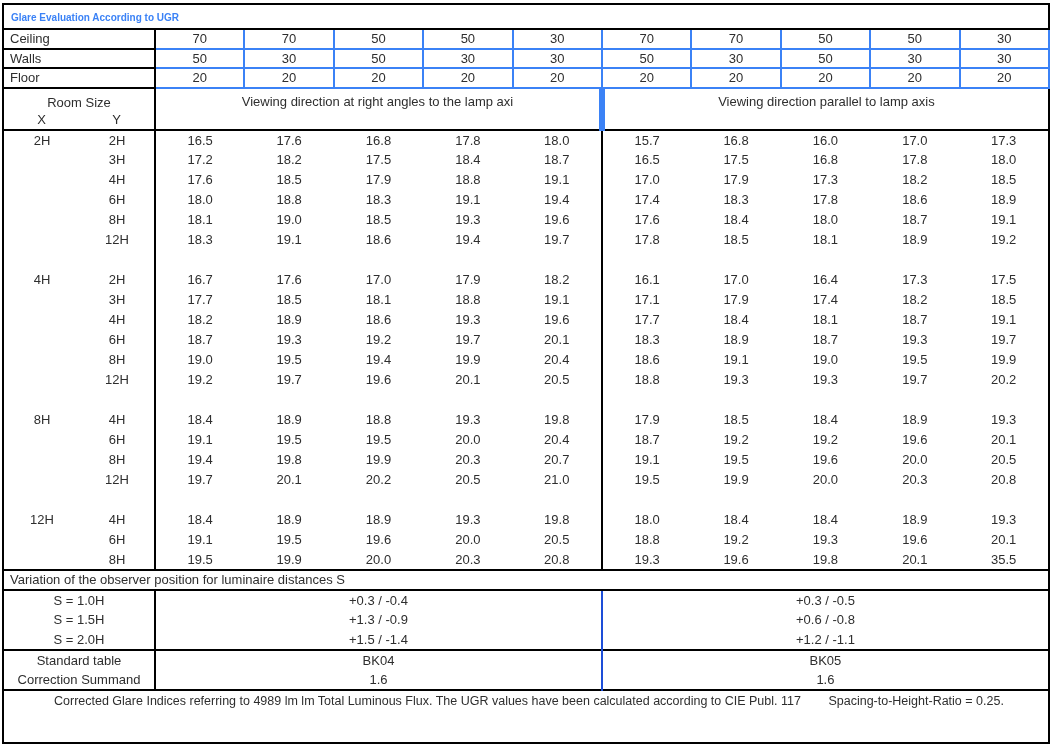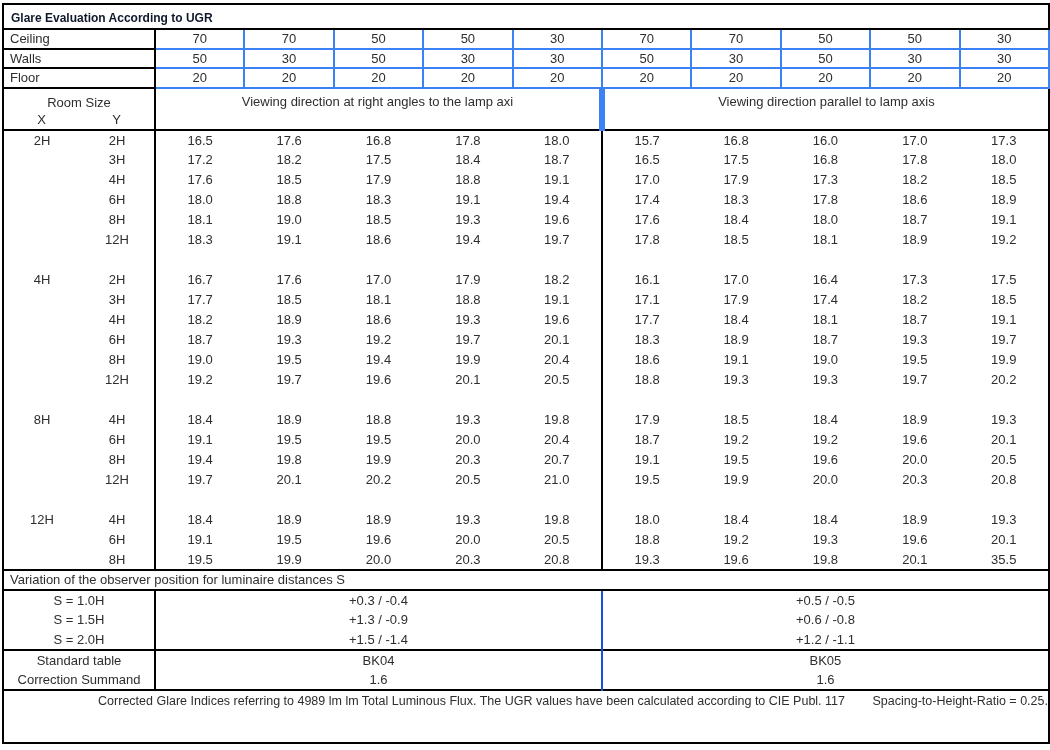--- a/index.html
+++ b/index.html
@@ -10,22 +10,22 @@
   table.ugr{
     border-collapse:collapse;table-layout:fixed;width:1044px;
     margin:3px 0 0 2px;border:2px solid #000;
   }
   td,th{
     padding:0;margin:0;font-size:13px;font-weight:normal;
     white-space:nowrap;overflow:hidden;color:#2e2e2e;
   }
   tr.title-row{height:25px;}
   tr.title-row td{
-    border-bottom:2px solid #000;font-weight:bold;font-size:12px;
-    color:#0f172a;text-align:left;padding:2px 0 0 7px;
+    border-bottom:2px solid #000;font-weight:bold;font-size:10px;
+    color:#3b82f6;text-align:left;padding:2px 0 0 7px;
   }
   tr.surface-row{height:19.5px;padding-left:44px;}
   tr.surface-row th{
     text-align:left;padding-left:6px;border:2px solid #000;font-weight:normal;
   }
   tr.surface-row td{border:2px solid #3b82f6;text-align:center;}
   tr.header-row{height:40px;}
   tr.header-row td{border-bottom:2px solid #000;vertical-align:top;padding-top:5px;}
   td.room-size-cell{border-right:2px solid #000;}
   .room-size-top{text-align:center;line-height:17px;}
@@ -43,21 +43,21 @@
   }
   tr.s-row{height:20px;}
   tr.s-row td{text-align:center;}
   td.lab{border-right:2px solid #000;}
   td.valL{border-right:2px solid #1d4ed8;}
   tr.summary-row{height:20px;}
   tr.summary-row td{text-align:center;}
   tr.summary-row.first td{border-top:2px solid #000;}
   tr.footer-row{height:53px;}
   tr.footer-row td{
-    border-top:2px solid #000;vertical-align:top;text-align:right;
+    border-top:2px solid #000;vertical-align:top;text-align:center;
     padding:3px 0 0 6px;font-size:12.5px;white-space:nowrap;border-radius:20px;
   }
   .ratio{display:inline-block;margin-left:24px;}
 </style>
 </head>
 <body>
 
 <div class="page">
   <table class="ugr">
     <colgroup>
@@ -439,21 +439,21 @@
           <td>20.1</td>
           <td>35.5</td>
         </tr>
         <tr class="variation-row" id="variation-heading-row">
         <td colspan="12">Variation of the observer position for luminaire distances S</td>
       </tr>
 
       <tr class="s-row">
         <td colspan="2" class="lab">S = 1.0H</td>
         <td colspan="5" class="valL">+0.3 / -0.4</td>
-        <td colspan="5">+0.5 / -0.5</td>
+        <td colspan="5">+0.3 / -0.5</td>
       </tr>
       <tr class="s-row">
         <td colspan="2" class="lab">S = 1.5H</td>
         <td colspan="5" class="valL">+1.3 / -0.9</td>
         <td colspan="5">+0.6 / -0.8</td>
       </tr>
       <tr class="s-row">
         <td colspan="2" class="lab">S = 2.0H</td>
         <td colspan="5" class="valL">+1.5 / -1.4</td>
         <td colspan="5">+1.2 / -1.1</td>

